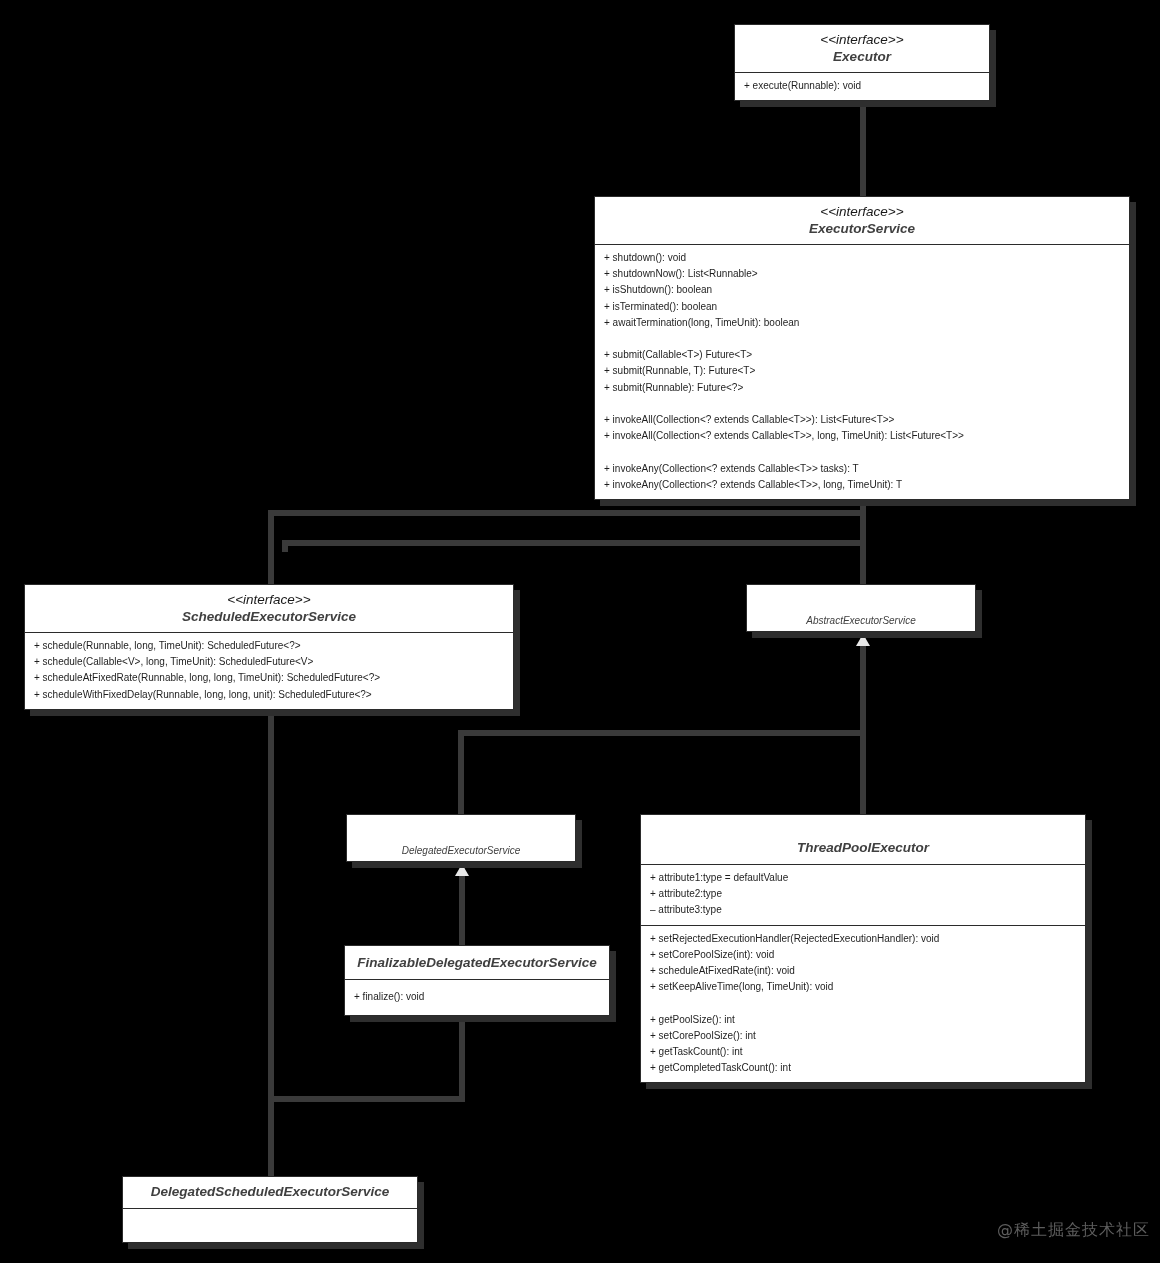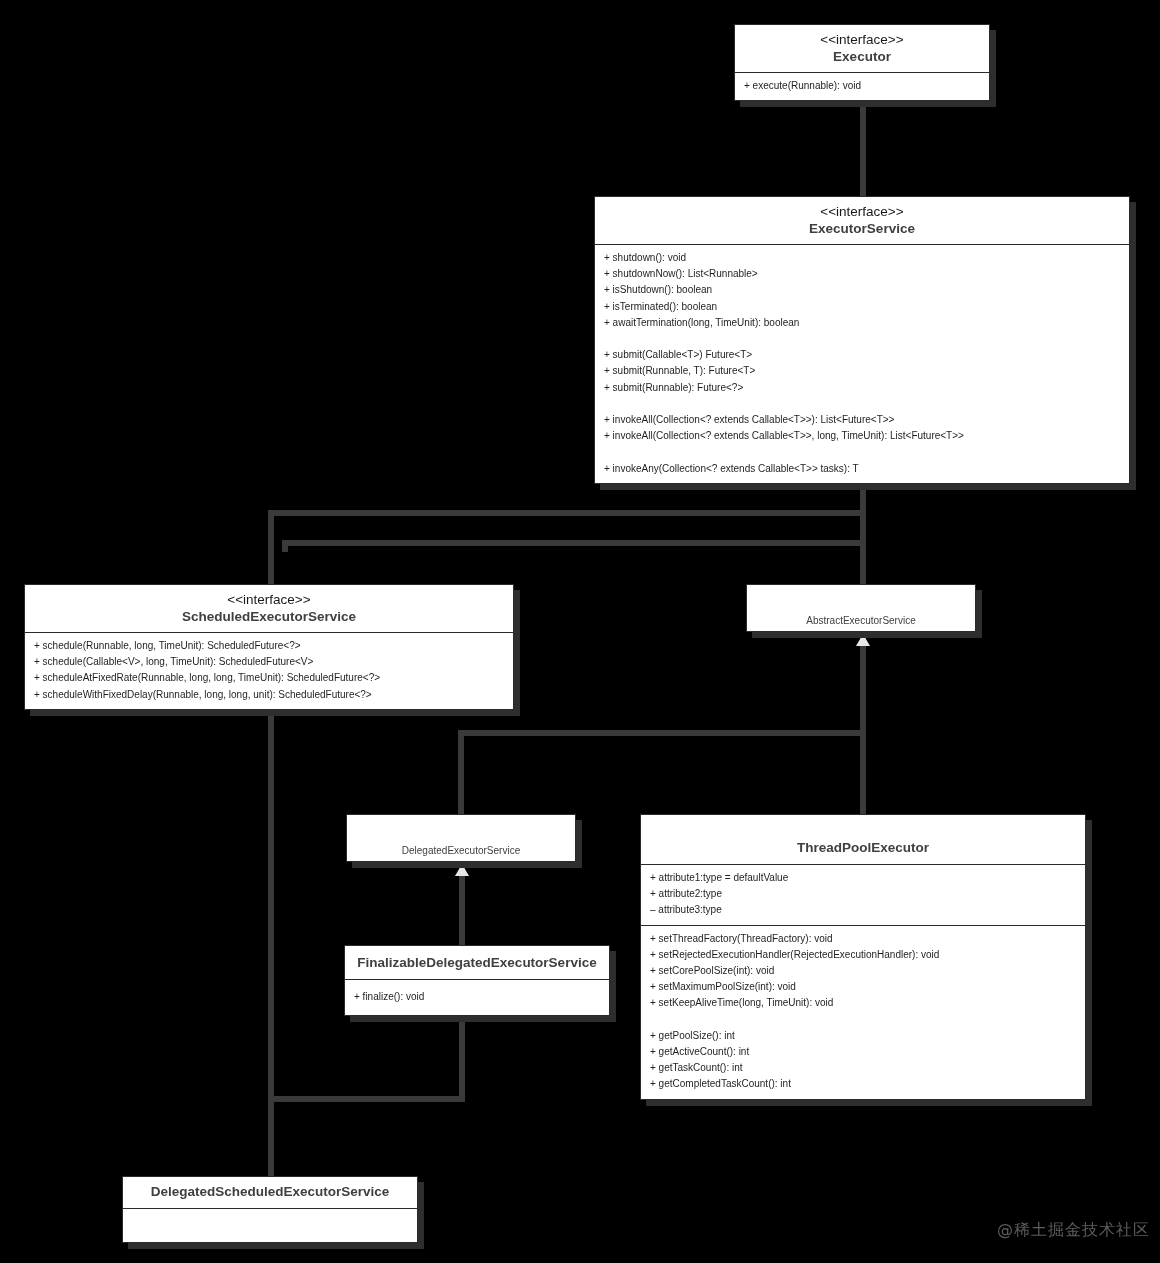--- a/index.html
+++ b/index.html
@@ -40,20 +40,21 @@
     border: 1px solid #2b2b2b;
     box-shadow: 6px 6px 0 0 #2e2e2e;
     z-index: 4;
     box-sizing: border-box;
   }
   .uml-head {
     text-align: center;
     padding: 6px 8px 7px 8px;
     border-bottom: 1px solid #2b2b2b;
     color: #111111;
+    font-style: italic;
   }
   .uml-head.noborder { border-bottom: none; }
   .uml-stereo {
     font-size: 13.5px;
     line-height: 17px;
     color: #1a1a1a;
   }
   .uml-name {
     font-size: 13.5px;
     font-weight: bold;
@@ -146,20 +147,21 @@
       <div class="uml-line">+ awaitTermination(long, TimeUnit): boolean</div>
       <div class="uml-line blank"></div>
       <div class="uml-line">+ submit(Callable&lt;T&gt;) Future&lt;T&gt;</div>
       <div class="uml-line">+ submit(Runnable, T): Future&lt;T&gt;</div>
       <div class="uml-line">+ submit(Runnable): Future&lt;?&gt;</div>
       <div class="uml-line blank"></div>
       <div class="uml-line">+ invokeAll(Collection&lt;? extends Callable&lt;T&gt;&gt;): List&lt;Future&lt;T&gt;&gt;</div>
       <div class="uml-line">+ invokeAll(Collection&lt;? extends Callable&lt;T&gt;&gt;, long, TimeUnit): List&lt;Future&lt;T&gt;&gt;</div>
       <div class="uml-line blank"></div>
       <div class="uml-line">+ invokeAny(Collection&lt;? extends Callable&lt;T&gt;&gt; tasks): T</div>
+      <div class="uml-line">+ invokeAny(Collection&lt;? extends Callable&lt;T&gt;&gt;, long, TimeUnit): T</div>
     </div>
   </div>
 
   <div class="uml-box" style="left:24px; top:584px; width:490px;">
     <div class="uml-head">
       <div class="uml-stereo">&lt;&lt;interface&gt;&gt;</div>
       <div class="uml-name">ScheduledExecutorService</div>
     </div>
     <div class="uml-section">
       <div class="uml-line">+ schedule(Runnable, long, TimeUnit): ScheduledFuture&lt;?&gt;</div>
@@ -184,28 +186,27 @@
   <div class="uml-box" style="left:640px; top:814px; width:446px;">
     <div class="uml-head" style="padding-top:24px; padding-bottom:8px;">
       <div class="uml-name">ThreadPoolExecutor</div>
     </div>
     <div class="uml-section">
       <div class="uml-line">+ attribute1:type = defaultValue</div>
       <div class="uml-line">+ attribute2:type</div>
       <div class="uml-line">– attribute3:type</div>
     </div>
     <div class="uml-section">
-      <div class="uml-line">+ setThreadFactory(ThreadFactory): void</div>
       <div class="uml-line">+ setRejectedExecutionHandler(RejectedExecutionHandler): void</div>
       <div class="uml-line">+ setCorePoolSize(int): void</div>
-      <div class="uml-line">+ setMaximumPoolSize(int): void</div>
+      <div class="uml-line">+ scheduleAtFixedRate(int): void</div>
       <div class="uml-line">+ setKeepAliveTime(long, TimeUnit): void</div>
       <div class="uml-line blank"></div>
       <div class="uml-line">+ getPoolSize(): int</div>
-      <div class="uml-line">+ getActiveCount(): int</div>
+      <div class="uml-line">+ setCorePoolSize(): int</div>
       <div class="uml-line">+ getTaskCount(): int</div>
       <div class="uml-line">+ getCompletedTaskCount(): int</div>
     </div>
   </div>
 
   <div class="uml-box" style="left:328px; top:945px; width:266px;margin-left:16px;">
     <div class="uml-head" style="padding-top:8px; padding-bottom:8px;">
       <div class="uml-name">FinalizableDelegatedExecutorService</div>
     </div>
     <div class="uml-section" style="padding-top:9px; padding-bottom:10px;">

